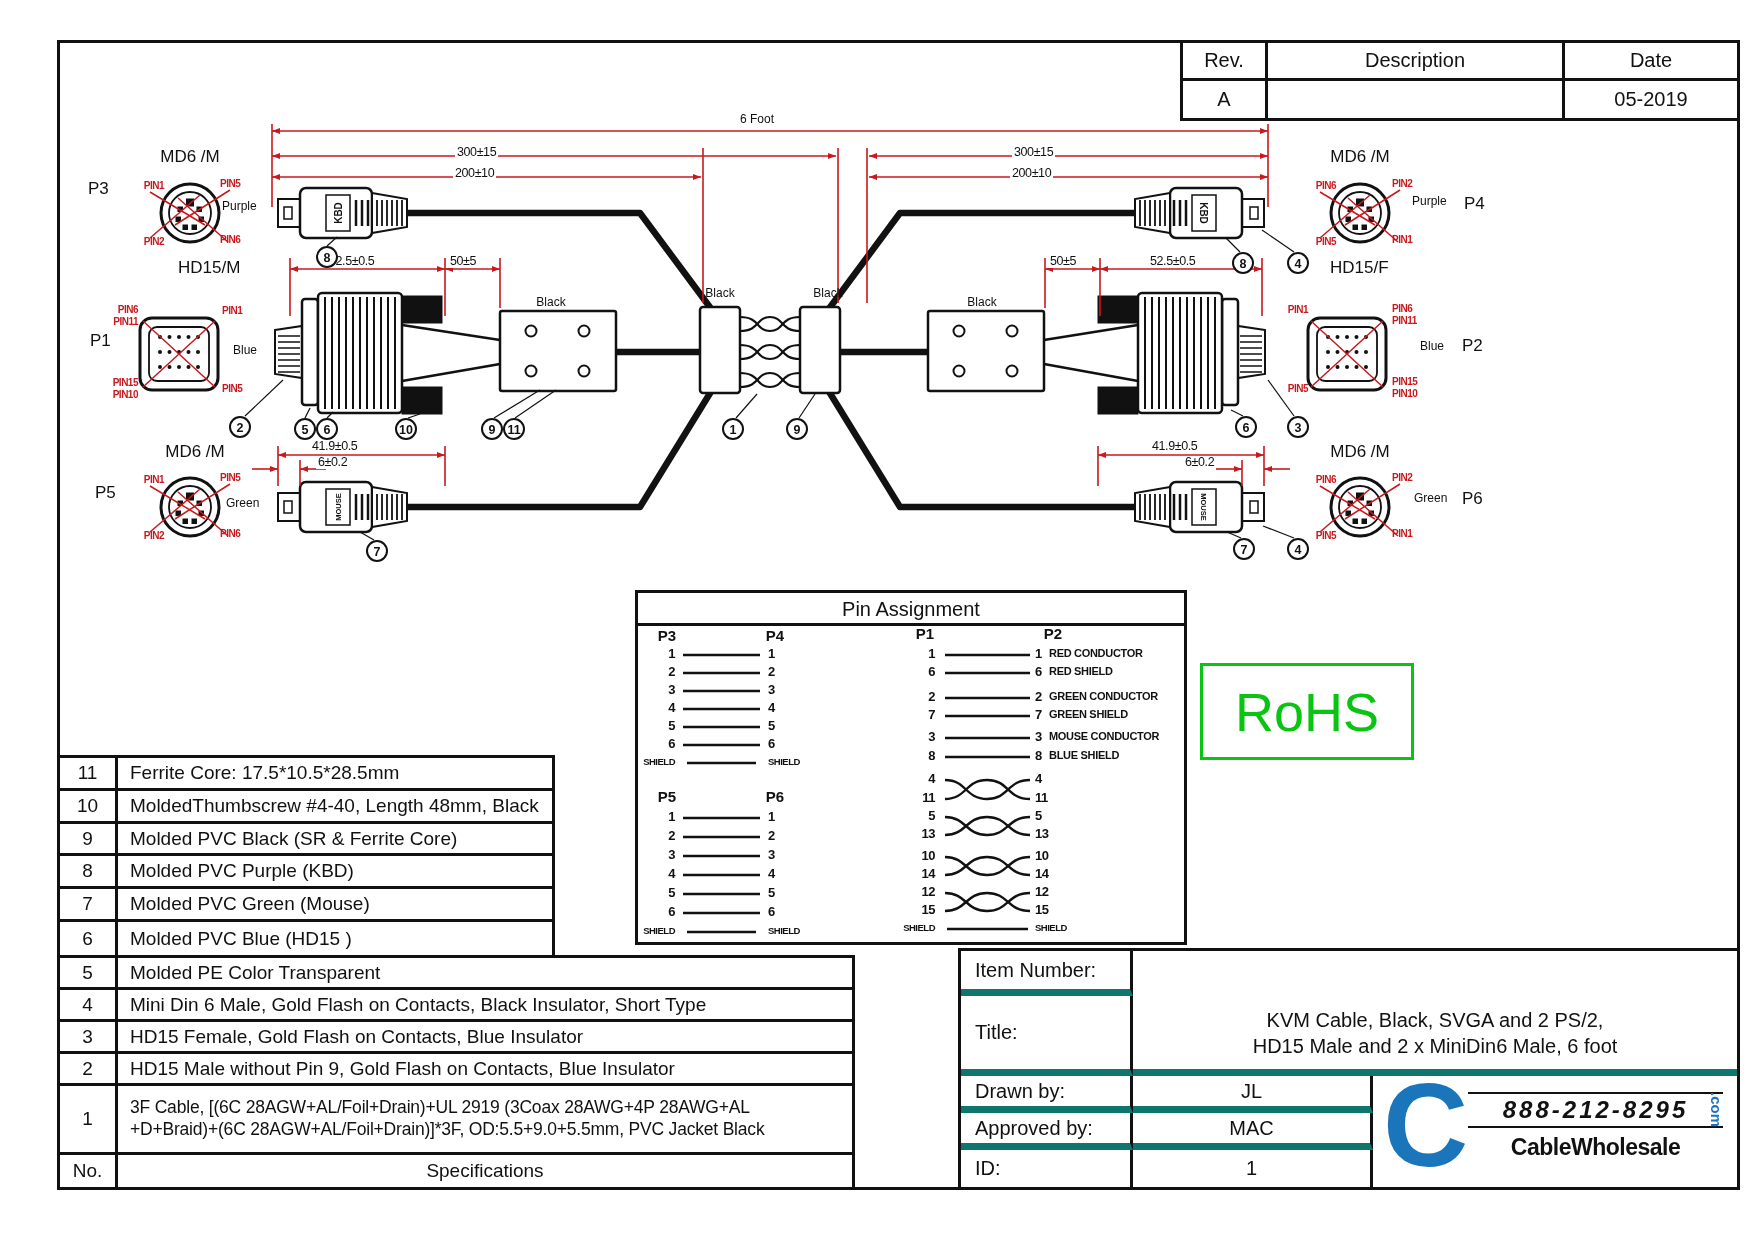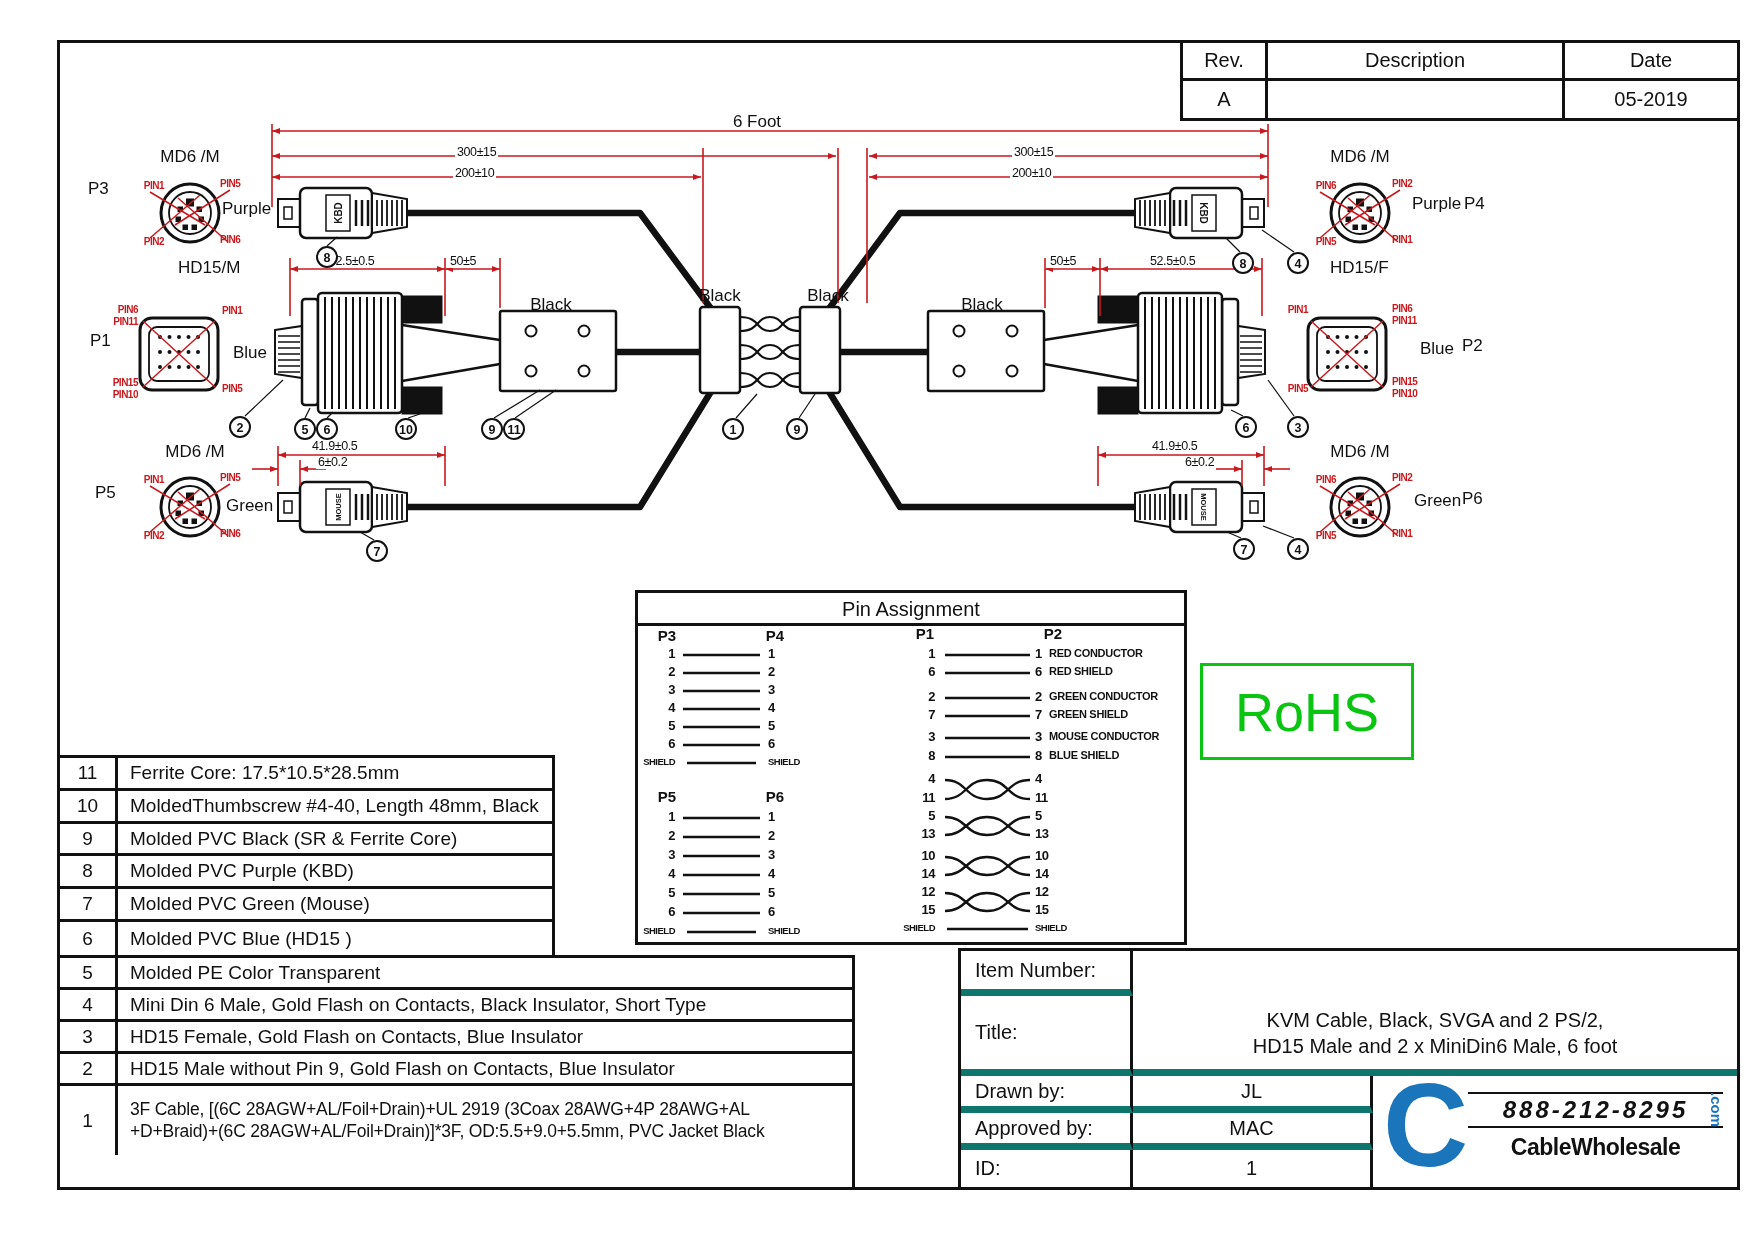--- a/index.html
+++ b/index.html
@@ -3,21 +3,21 @@
 <meta charset="utf-8">
 <style>
   html,body{margin:0;padding:0;background:#fff}
   body{font-family:"Liberation Sans",sans-serif;color:#111}
   .sheet{position:relative;width:1754px;height:1240px;background:#fff;overflow:hidden}
   .ab{position:absolute}
   .frame{left:57px;top:40px;width:1683px;height:1150px;border:3px solid #111;box-sizing:border-box}
   svg{display:block}
   
   .t17{font-size:17px;line-height:1}
-  .t15{font-size:17px;line-height:1}
+  .t15{font-size:12px;line-height:1}
   .ctr{text-align:center}
   .dim{font-weight:normal;font-size:12.5px;line-height:1;letter-spacing:-0.4px;background:#fff;padding:0 2px}
   .pin{font-weight:bold;font-size:10px;line-height:1;letter-spacing:-0.5px;color:#c8191e}
   .callout{width:22px;height:22px;border:2px solid #111;border-radius:50%;background:#fff;
            font:bold 12.5px/20px "Liberation Sans",sans-serif;text-align:center;box-sizing:border-box}
   
   .pinbox{left:635px;top:590px;width:552px;height:355px}
   .n{font-weight:bold;font-size:13px;line-height:1;letter-spacing:-0.5px}
   .sh{font-weight:bold;font-size:9.5px;line-height:1;letter-spacing:-0.5px}
   .hd{font-weight:bold;font-size:15px;line-height:1}
@@ -682,20 +682,24 @@
         <div class="tx">HD15 Female, Gold Flash on Contacts, Blue Insulator</div>
       </div>
     <div class="row">
         <div class="no">2</div>
         <div class="tx">HD15 Male without Pin 9, Gold Flash on Contacts, Blue Insulator</div>
       </div>
     <div class="row long">
         <div class="no">1</div>
         <div class="tx">3F  Cable, [(6C 28AGW+AL/Foil+Drain)+UL 2919 (3Coax 28AWG+4P 28AWG+AL +D+Braid)+(6C 28AGW+AL/Foil+Drain)]*3F, OD:5.5+9.0+5.5mm, PVC Jacket Black</div>
       </div>
+    <div class="row foot">
+        <div class="no">No.</div>
+        <div class="tx">Specifications</div>
+      </div>
   </div>
 
   <div class="ab tblock">
     <div class="lblc bb" style="grid-column:1;grid-row:1">
         <span>Item Number:</span>
       </div>
     <div class="lblc bb" style="grid-column:1;grid-row:2">
         <span>Title:</span>
       </div>
     <div class="valc bb" style="grid-column:2/4;grid-row:2;flex-direction:column;justify-content:center;line-height:26px">

